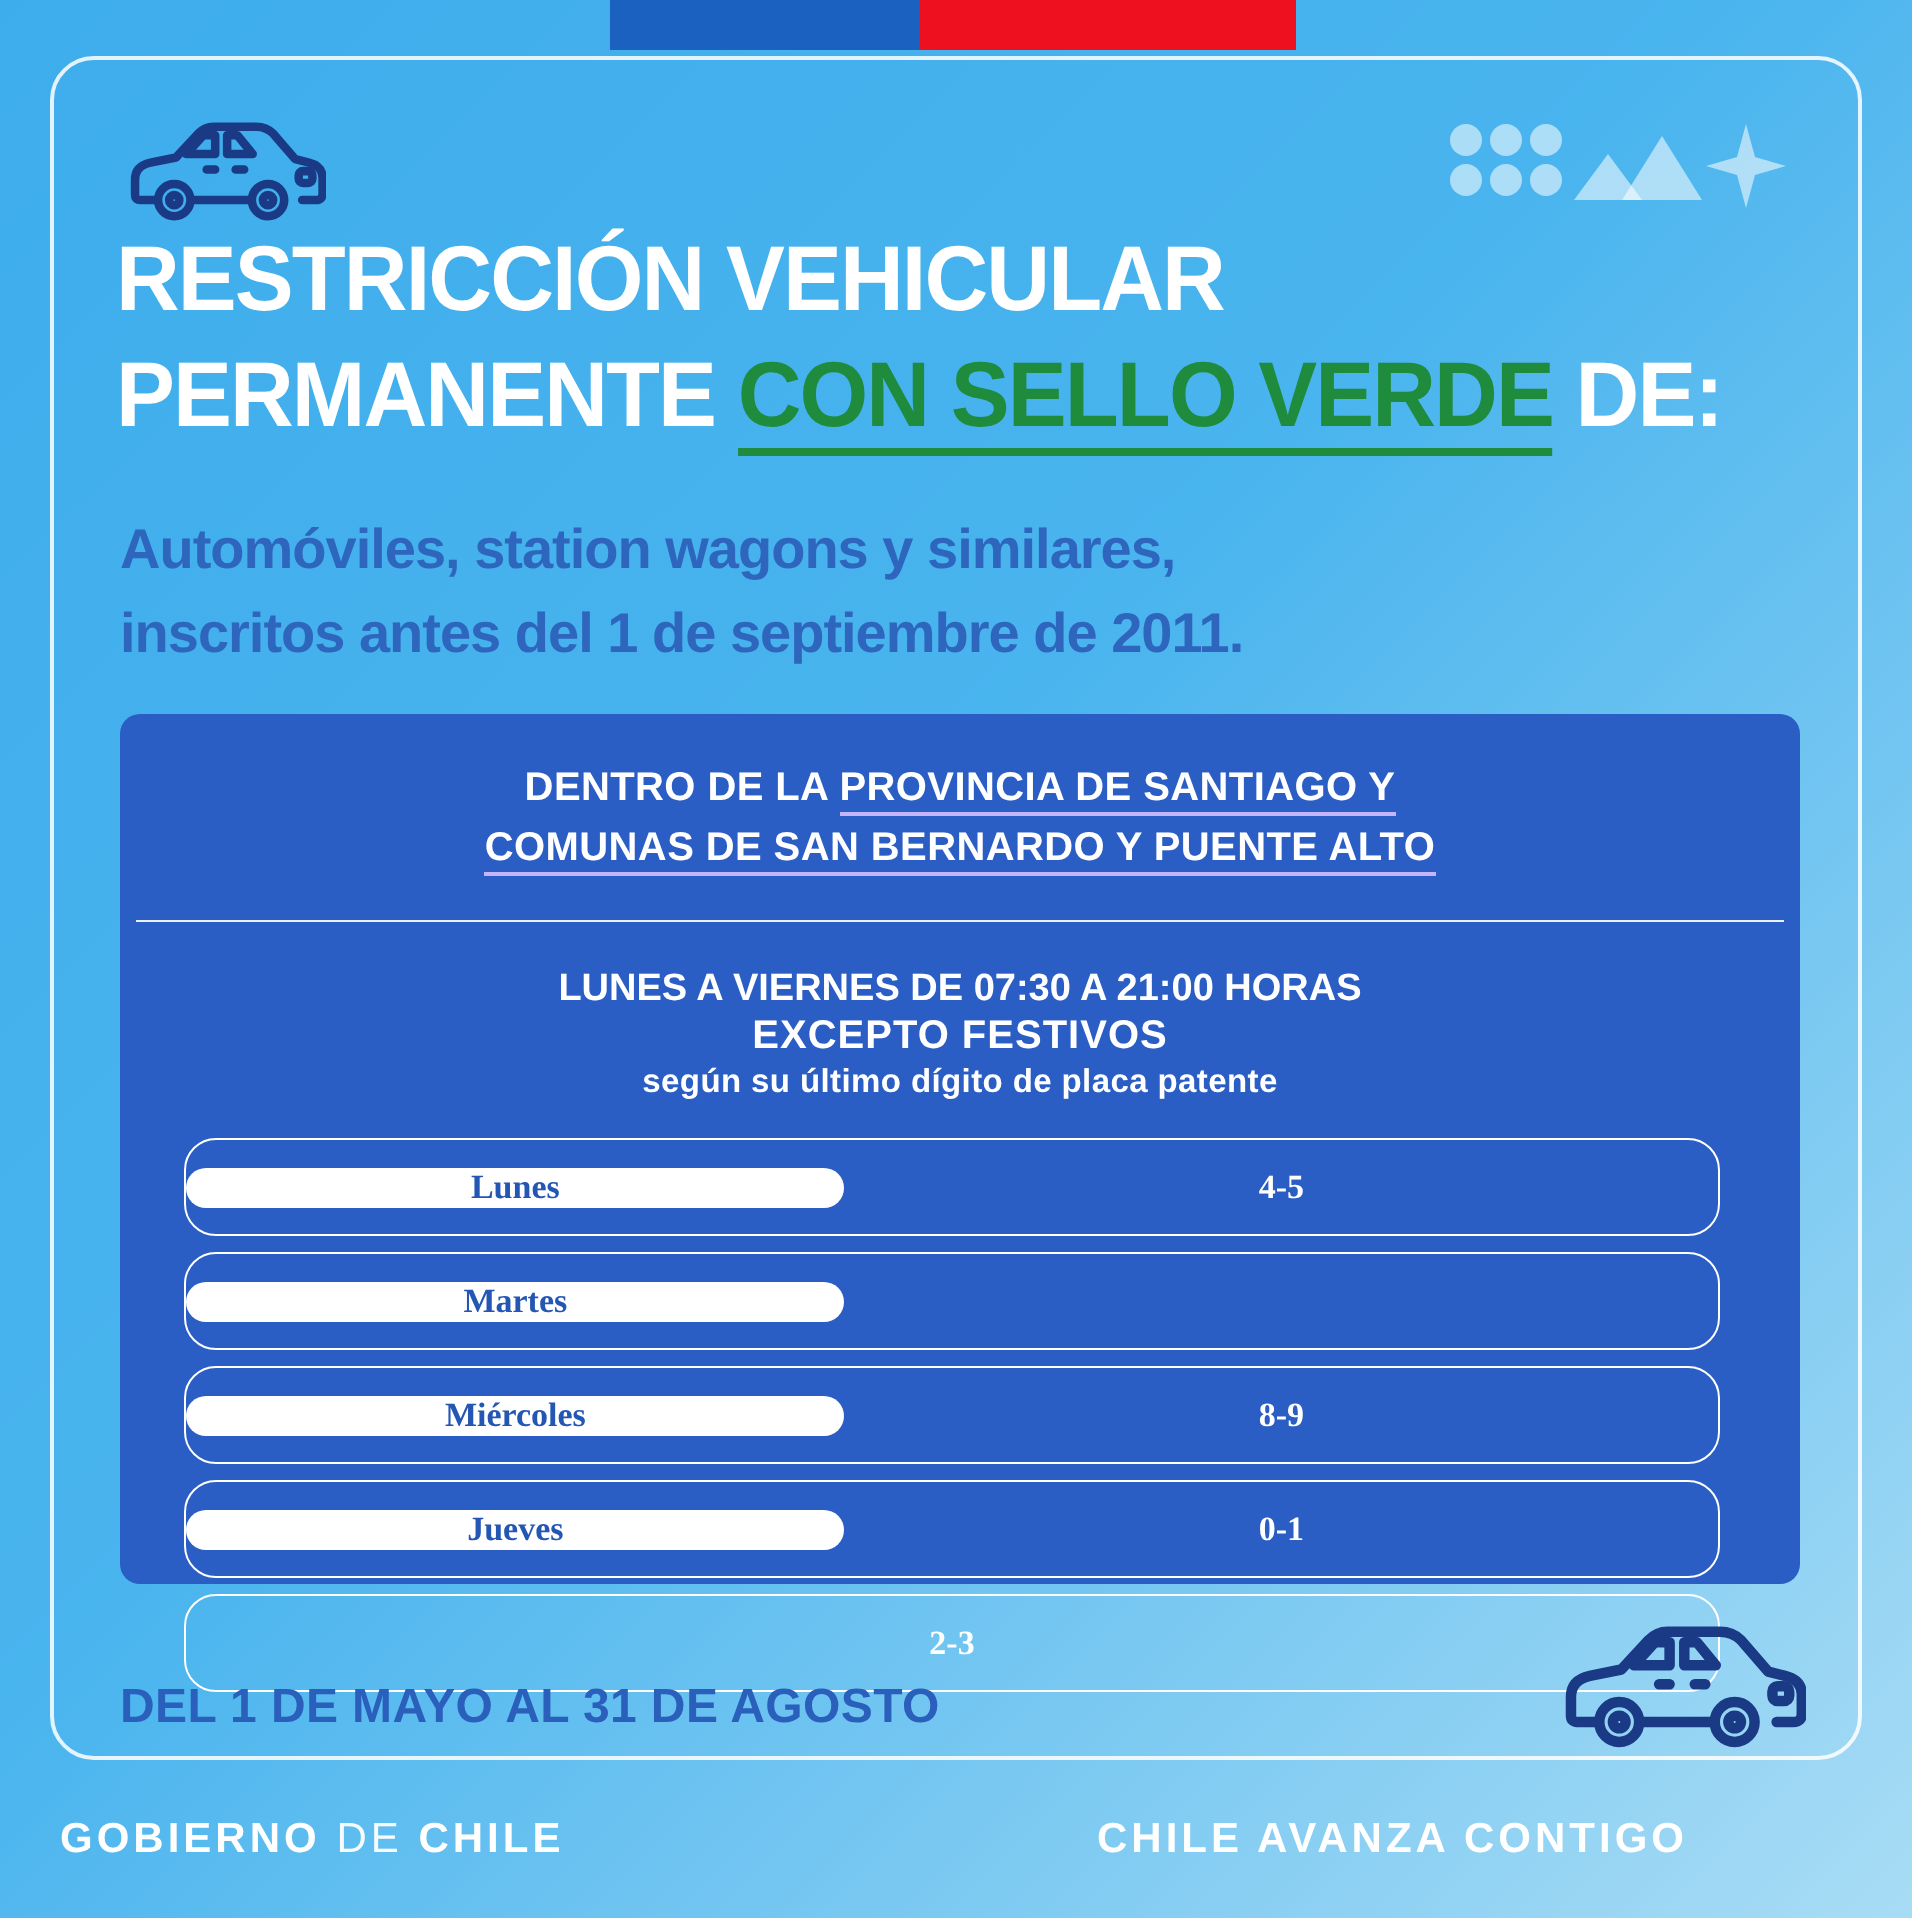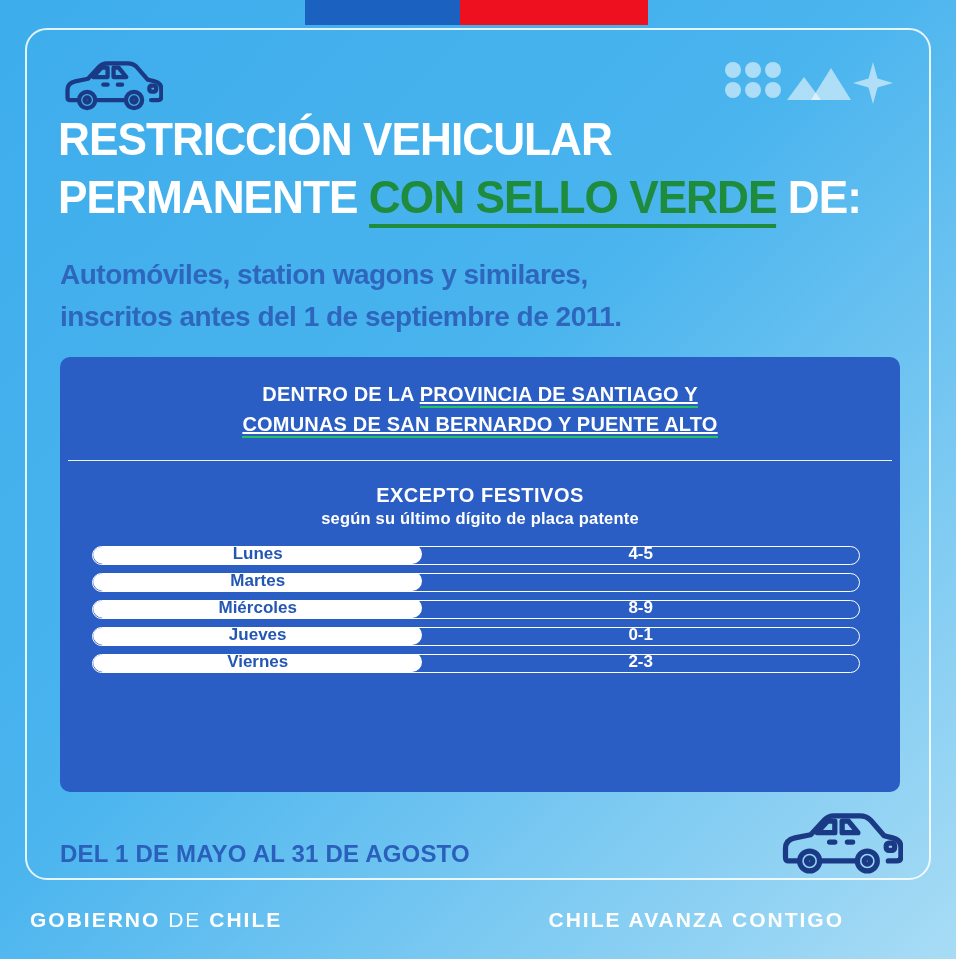--- a/index.html
+++ b/index.html
@@ -34,32 +34,33 @@
     color:#2f66bd; font-weight:bold; font-size:28px; line-height:42px;
     letter-spacing:-0.5px;
   }
 
   .panel {
     position:absolute; left:33px; top:327px; width:840px; height:435px;
     background:#2a5ec4; border-radius:10px; color:#fff; text-align:center;
     padding-top:22px;
   }
   .panel-header { font-size:20px; font-weight:bold; line-height:30px; letter-spacing:0.2px; }
-  .panel-header .u { border-bottom:2px solid #22c55e; padding-bottom:1px;text-decoration:underline; }
+  .panel-header .u { border-bottom:2px solid #c4b5fd; padding-bottom:1px; }
   .divider { margin:21px 8px 0 8px; border-top:1.5px solid rgba(255,255,244,0.9); }
   .schedule { margin-top:22px; }
   .sched-hours { font-size:19px; font-weight:bold; line-height:23px; }
   .sched-exc   { font-size:20px; font-weight:bold; line-height:24px; letter-spacing:0.5px; }
   .sched-note  { font-size:16.5px; font-weight:bold; line-height:23px; letter-spacing:0.2px; }
 
   .rows { margin:16px 40px 0 32px; }
   .row {
-    display:flex; height:19px; margin-bottom:8px;
+    display:flex; height:49px; margin-bottom:8px;
     border:1.5px solid #ffffff; border-radius:16px; overflow:hidden;
-    align-items:flex-end;
+    align-items:center;
+    font-family:Liberation Serif, serif;
   }
   .row-day {
     width:43%; background:#ffffff; border-radius:16px;
     color:#2456b4; font-weight:bold; font-size:17px;
     display:flex; align-items:center; justify-content:center;
   }
   .row-digits {
     flex:1; color:#ffffff; font-weight:bold; font-size:17px;
     display:flex; align-items:center; justify-content:center;
   }
@@ -142,20 +143,21 @@
 
   <div class="panel">
     <div class="panel-header">
       <div><span>DENTRO DE LA </span><span class="u">PROVINCIA DE SANTIAGO Y</span></div>
       <div><span class="u">COMUNAS DE SAN BERNARDO Y PUENTE ALTO</span></div>
     </div>
 
     <div class="divider"></div>
 
     <div class="schedule">
+      <div class="sched-hours">LUNES A VIERNES DE 07:30 A 21:00 HORAS</div>
       <div class="sched-exc">EXCEPTO FESTIVOS</div>
       <div class="sched-note">según su último dígito de placa patente</div>
     </div>
 
     <div class="rows">
       <div class="row">
         <div class="row-day">Lunes</div>
         <div class="row-digits">4-5</div>
       </div>
       <div class="row">
@@ -163,21 +165,20 @@
       </div>
       <div class="row">
         <div class="row-day">Miércoles</div>
         <div class="row-digits">8-9</div>
       </div>
       <div class="row">
         <div class="row-day">Jueves</div>
         <div class="row-digits">0-1</div>
       </div>
       <div class="row">
-        <div class="row-day">Viernes</div>
         <div class="row-digits">2-3</div>
       </div>
     </div>
   </div>
 
   <div class="period">DEL 1 DE MAYO AL 31 DE AGOSTO</div>
 
   <svg class="car-bottom" viewBox="0 0 122 70">
     <use href="#carGlyph"></use>
   </svg>

